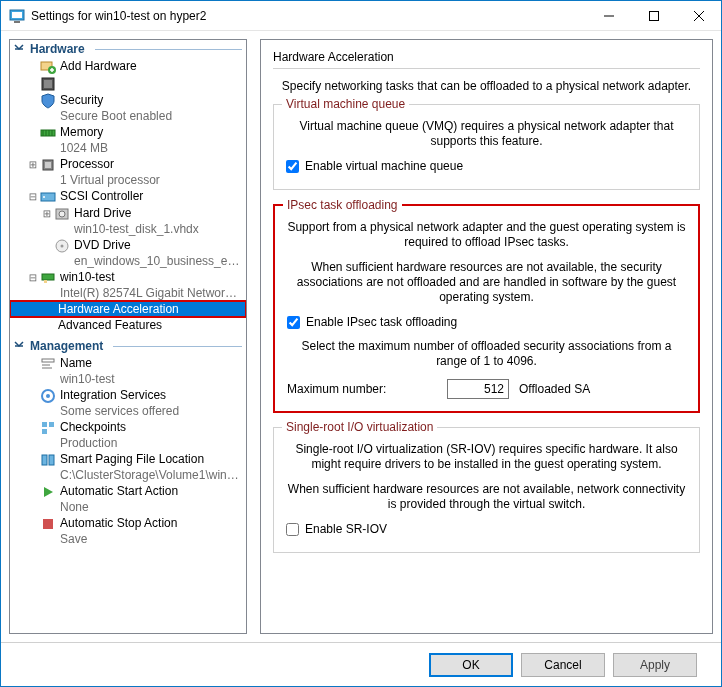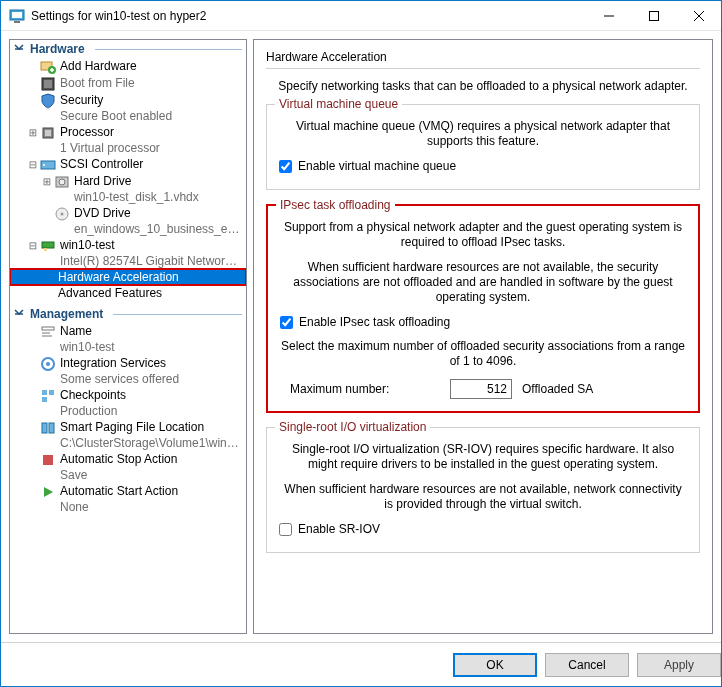--- a/index.html
+++ b/index.html
@@ -3,21 +3,21 @@
 <meta charset="utf-8">
 <style>
   * { box-sizing: border-box; margin: 0; padding: 0; font-family: "Segoe UI", Tahoma, sans-serif; font-size: 12px; }
   body { background: #fff; }
   .window { width: 722px; height: 687px; border: 1px solid #0a77c4; display: flex; flex-direction: column; background: #fff; position: relative; }
   .titlebar { height: 30px; display: flex; align-items: center; padding: 0 0 0 8px; background: #fff; border-bottom: 1px solid #e5e5e5; }
   .titlebar .icon { width: 16px; height: 16px; margin-right: 6px; }
   .titlebar .title { flex: 1; color: #000; }
   .winbtns { display: flex; height: 100%; }
   .winbtn { width: 45px; display: flex; align-items: center; justify-content: center; cursor: default; color:#333; }
-  .body { flex: 1; display: flex; padding: 8px; gap: 6px; min-height: 0; }
+  .body { flex: 1; display: flex; padding: 8px; gap: 13px; min-height: 0; }
   .sidebar { width: 238px; border: 1px solid #828790; background: #fff; display: flex; flex-direction: column; overflow: hidden; }
   .section-hdr { display: flex; align-items: center; padding: 2px 4px; color: #1e4e79; font-weight: bold; gap: 4px; }
   .section-hdr .chev { width: 12px; color: #1e4e79; text-align: center; }
   .section-hdr .line { flex: 1; height: 1px; background: #a0bcd8; margin-left: 6px; }
   .tree { padding: 0 0 4px 0; }
   .node { display: flex; align-items: flex-start; line-height: 16px; padding: 0 2px; }
   .expander { width: 14px; text-align: center; color: #666; font-size: 10px; flex-shrink: 0; margin-top: 1px; cursor: default; }
   .node-icon { width: 16px; height: 16px; margin-right: 4px; flex-shrink: 0; margin-top: 1px; }
   .node-body { display: flex; flex-direction: column; min-width: 0; flex: 1; }
   .node-label { color: #000; white-space: nowrap; overflow: hidden; text-overflow: ellipsis; }
@@ -27,25 +27,25 @@
   .child-item { display:flex; align-items:center; padding:1px 4px 1px 48px; color:#000; }
   .child-item.selected { background: #0078d7; color: #fff; }
   .child-item.redbox { outline: 2px solid #d00000; outline-offset: -1px; }
   .content { flex: 1; border: 1px solid #828790; background: #fff; padding: 10px 12px; overflow: auto; }
   .fieldset { border: 1px solid #d0d0d0; margin: 8px 0 14px 0; padding: 10px 12px 12px 12px; position: relative; }
   .fieldset.red { border: 2px solid #d00000; }
   .legend { position: absolute; top: -8px; left: 8px; background: #fff; padding: 0 4px; color: #7f1d1d; }
   .para { margin: 4px 0 10px 0; color: #000; line-height: 15px; text-align: center; }
   .chk { display: flex; align-items: center; gap: 6px; margin: 4px 0; }
   .chk input { width: 13px; height: 13px; }
-  .numrow { display: flex; align-items: center; gap: 10px; margin-top: 8px; margin-left: 10px; }
+  .numrow { display: flex; align-items: center; gap: 10px; margin-top: 8px; }
   .numrow input { width: 62px; height: 20px; border: 1px solid #767676; text-align: right; padding: 0 4px; }
   .content-title { color:#000; margin-bottom:0px; }
   .content-title-line { height:1px; background:#d0d0d0; margin:4px 0 10px 0; }
-  .footer { height: 44px; border-top: 1px solid #d0d0d0; display: flex; align-items: center; justify-content: flex-end; gap: 8px; padding: 0 0; }
+  .footer { height: 44px; border-top: 1px solid #d0d0d0; display: flex; align-items: center; justify-content: flex-end; gap: 8px; padding: 0 24px; }
   .btn { width: 84px; height: 24px; border: 1px solid #adadad; background: #e1e1e1; text-align:center; line-height:22px; cursor:default; }
   .btn.primary { border: 2px solid #0078d7; background: #e1e1e1; line-height:20px; }
   .btn.disabled { color: #404040; }
   svg { display:block; }
 </style>
 </head>
 <body>
 
 <div class="window">
   <div class="titlebar">
@@ -107,33 +107,48 @@
         </div>
         <div class="node indent-1">
           <span class="expander"></span>
           <span class="node-icon">
               <svg viewBox="0 0 16 16">
                 <rect x="2" y="2" width="12" height="12" fill="#555" stroke="#222"></rect>
                 <rect x="4" y="4" width="8" height="8" fill="#888"></rect>
               </svg>
             </span>
           <div class="node-body">
-              <span class="node-sub">Boot from File</span>
             </div>
         </div>
         <div class="node indent-1">
           <span class="expander"></span>
           <span class="node-icon">
               <svg viewBox="0 0 16 16">
                 <path d="M8 1 L14 3 V8 C14 12 8 15 8 15 C8 15 2 12 2 8 V3 Z" fill="#4a90d9" stroke="#1c5a9a"></path>
               </svg>
             </span>
           <div class="node-body">
               <span class="node-label">Security</span>
               <span class="node-sub">Secure Boot enabled</span>
+            </div>
+        </div>
+        <div class="node indent-1">
+          <span class="expander"></span>
+          <span class="node-icon">
+              <svg viewBox="0 0 16 16">
+                <rect x="1" y="5" width="14" height="6" fill="#3fa63f" stroke="#1e6e1e"></rect>
+                <line x1="3" y1="5" x2="3" y2="11" stroke="#1e6e1e"></line>
+                <line x1="6" y1="5" x2="6" y2="11" stroke="#1e6e1e"></line>
+                <line x1="9" y1="5" x2="9" y2="11" stroke="#1e6e1e"></line>
+                <line x1="12" y1="5" x2="12" y2="11" stroke="#1e6e1e"></line>
+              </svg>
+            </span>
+          <div class="node-body">
+              <span class="node-label">Memory</span>
+              <span class="node-sub">1024 MB</span>
             </div>
         </div>
         <div class="node indent-1">
           <span class="expander">⊞</span>
           <span class="node-icon">
               <svg viewBox="0 0 16 16">
                 <rect x="3" y="3" width="10" height="10" fill="#888" stroke="#444"></rect>
                 <rect x="5" y="5" width="6" height="6" fill="#ccc"></rect>
               </svg>
             </span>
@@ -263,38 +278,38 @@
             </span>
           <div class="node-body">
               <span class="node-label">Smart Paging File Location</span>
               <span class="node-sub">C:\ClusterStorage\Volume1\win10-...</span>
             </div>
         </div>
         <div class="node indent-1">
           <span class="expander"></span>
           <span class="node-icon">
               <svg viewBox="0 0 16 16">
+                <polygon points="4,3 13,8 4,13" fill="#3fa63f"></polygon>
+              </svg>
+            </span>
+          <div class="node-body">
+              <span class="node-label">Automatic Start Action</span>
+              <span class="node-sub">None</span>
+            </div>
+        </div>
+        <div class="node indent-1">
+          <span class="expander"></span>
+          <span class="node-icon">
+              <svg viewBox="0 0 16 16">
                 <rect x="3" y="3" width="10" height="10" fill="#d05050"></rect>
               </svg>
             </span>
           <div class="node-body">
               <span class="node-label">Automatic Stop Action</span>
               <span class="node-sub">Save</span>
-            </div>
-        </div>
-        <div class="node indent-1">
-          <span class="expander"></span>
-          <span class="node-icon">
-              <svg viewBox="0 0 16 16">
-                <polygon points="4,3 13,8 4,13" fill="#3fa63f"></polygon>
-              </svg>
-            </span>
-          <div class="node-body">
-              <span class="node-label">Automatic Start Action</span>
-              <span class="node-sub">None</span>
             </div>
         </div>
       </div>
     </div>
 
     <div class="content">
       <div class="content-title">Hardware Acceleration</div>
       <div class="content-title-line"></div>
       <div class="para">Specify networking tasks that can be offloaded to a physical network adapter.</div>
 

